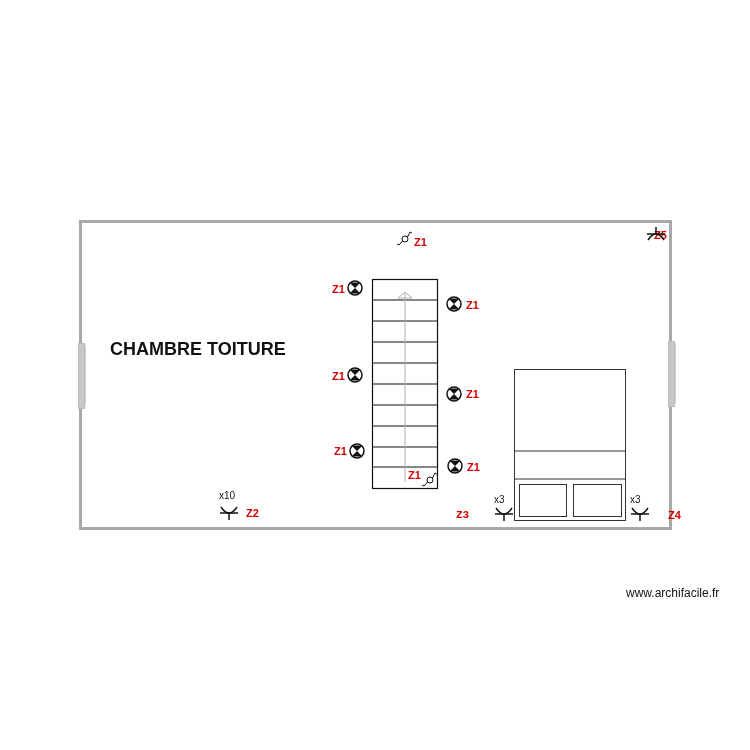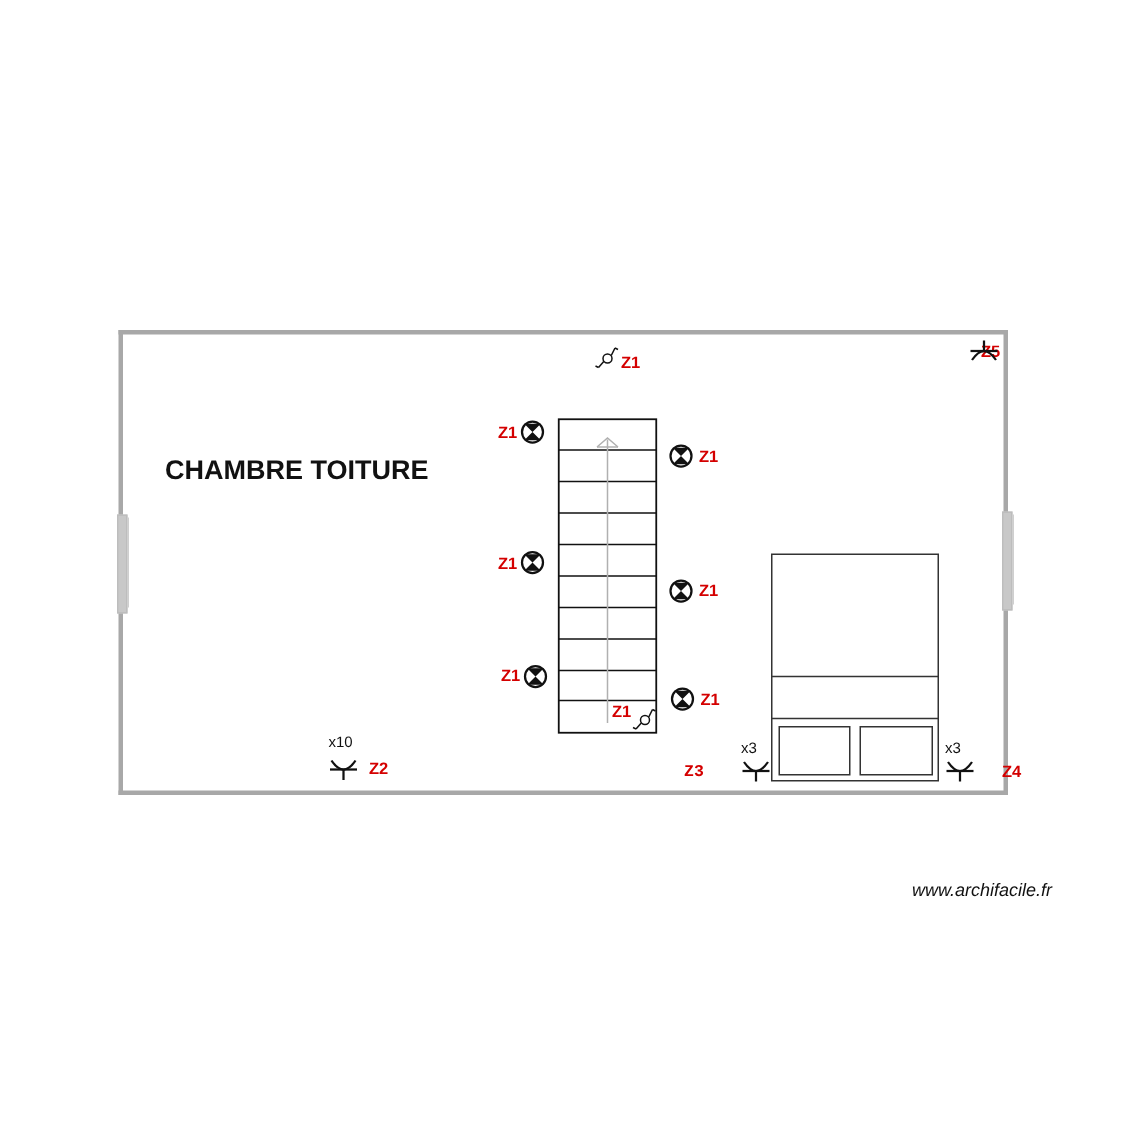--- a/index.html
+++ b/index.html
@@ -1,19 +1,19 @@
 <!DOCTYPE html>
 <html><head>
 <meta charset="utf-8">
 <style>
   html, body { margin: 0; padding: 0; background: #ffffff; }
   body { width: 750px; height: 750px; position: relative; overflow: hidden; font-family: "Liberation Sans", sans-serif; }
   .abs { position: absolute; }
   .wall { position: absolute; background: #a8a8a8; }
-  .room-label { position: absolute; font-weight: bold; font-size: 18px; color: #111; white-space: nowrap; }
+  .room-label { position: absolute; font-weight: bold; font-size: 18px; color: #111; white-space: nowrap; margin-top: 36px; }
   .zlabel { position: absolute; color: #d40000; font-size: 11px; font-weight: bold; white-space: nowrap; line-height: 11px; }
   .qty { position: absolute; color: #111; font-size: 10px; white-space: nowrap; line-height: 11px; }
   .watermark { position: absolute; color: #111; font-size: 12px; white-space: nowrap; }
   svg.sym { position: absolute; overflow: visible; }
 </style>
 </head>
 <body>
 
 <div class="wall" style="left:79px; top:220px; width:593px; height:3px;"></div>
 <div class="wall" style="left:79px; top:527px; width:593px; height:3px;"></div>
@@ -129,13 +129,13 @@
 </svg>
 <span class="zlabel" style="left:652px; top:510px;margin-left:16px;">Z4</span>
 
 <span class="zlabel" style="left:654px; top:230px;">Z5</span>
 <svg class="sym" style="left:647px; top:226px;" width="18" height="16" viewBox="0 0 18 16">
   <path d="M1,14 Q9,2 17,14" fill="none" stroke="#111" stroke-width="1.5"></path>
   <line x1="0" y1="8" x2="18" y2="8" stroke="#111" stroke-width="1.5"></line>
   <line x1="9" y1="1" x2="9" y2="8" stroke="#111" stroke-width="1.5"></line>
 </svg>
 
-<div class="watermark" style="left:608px; top:586px;font-style:italic;">www.archifacile.fr</div>
+<div class="watermark" style="left:626px; top:586px;">www.archifacile.fr</div>
 
 </body></html>

